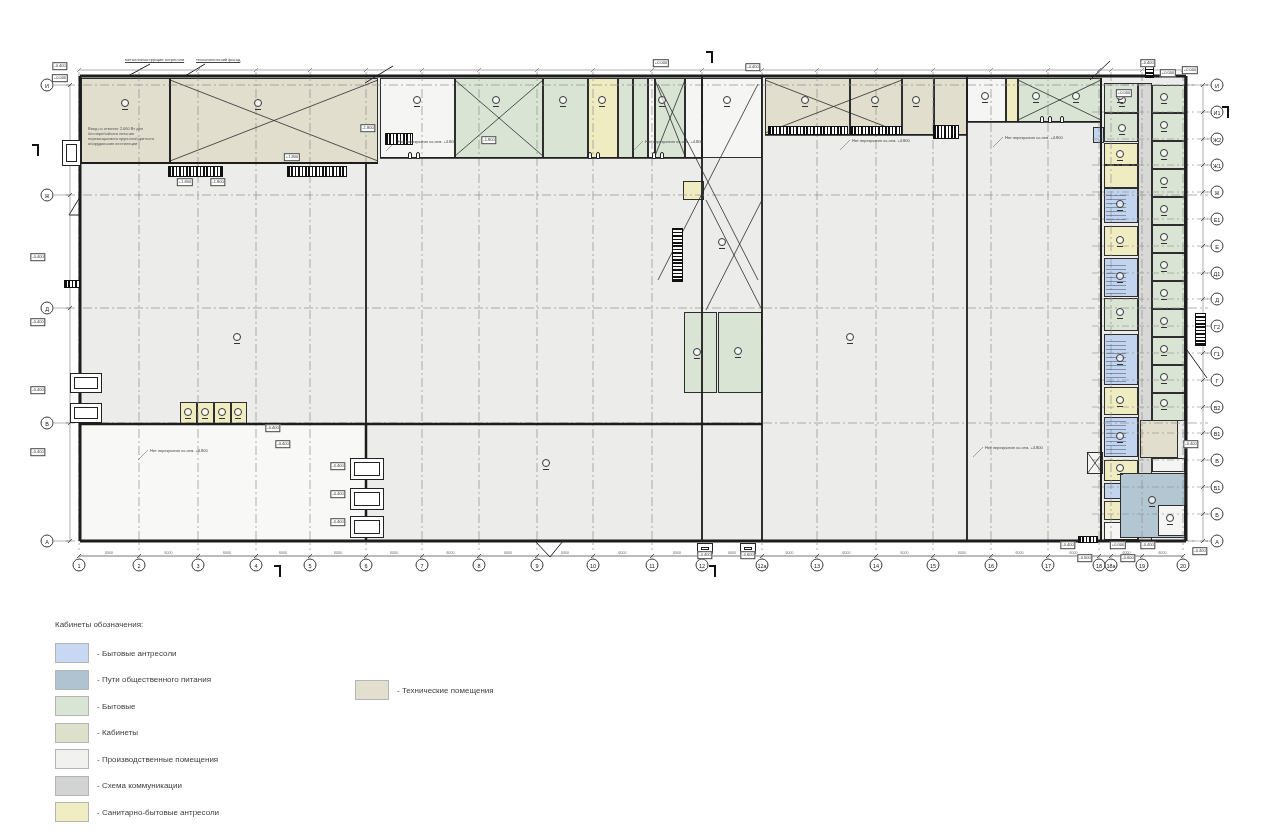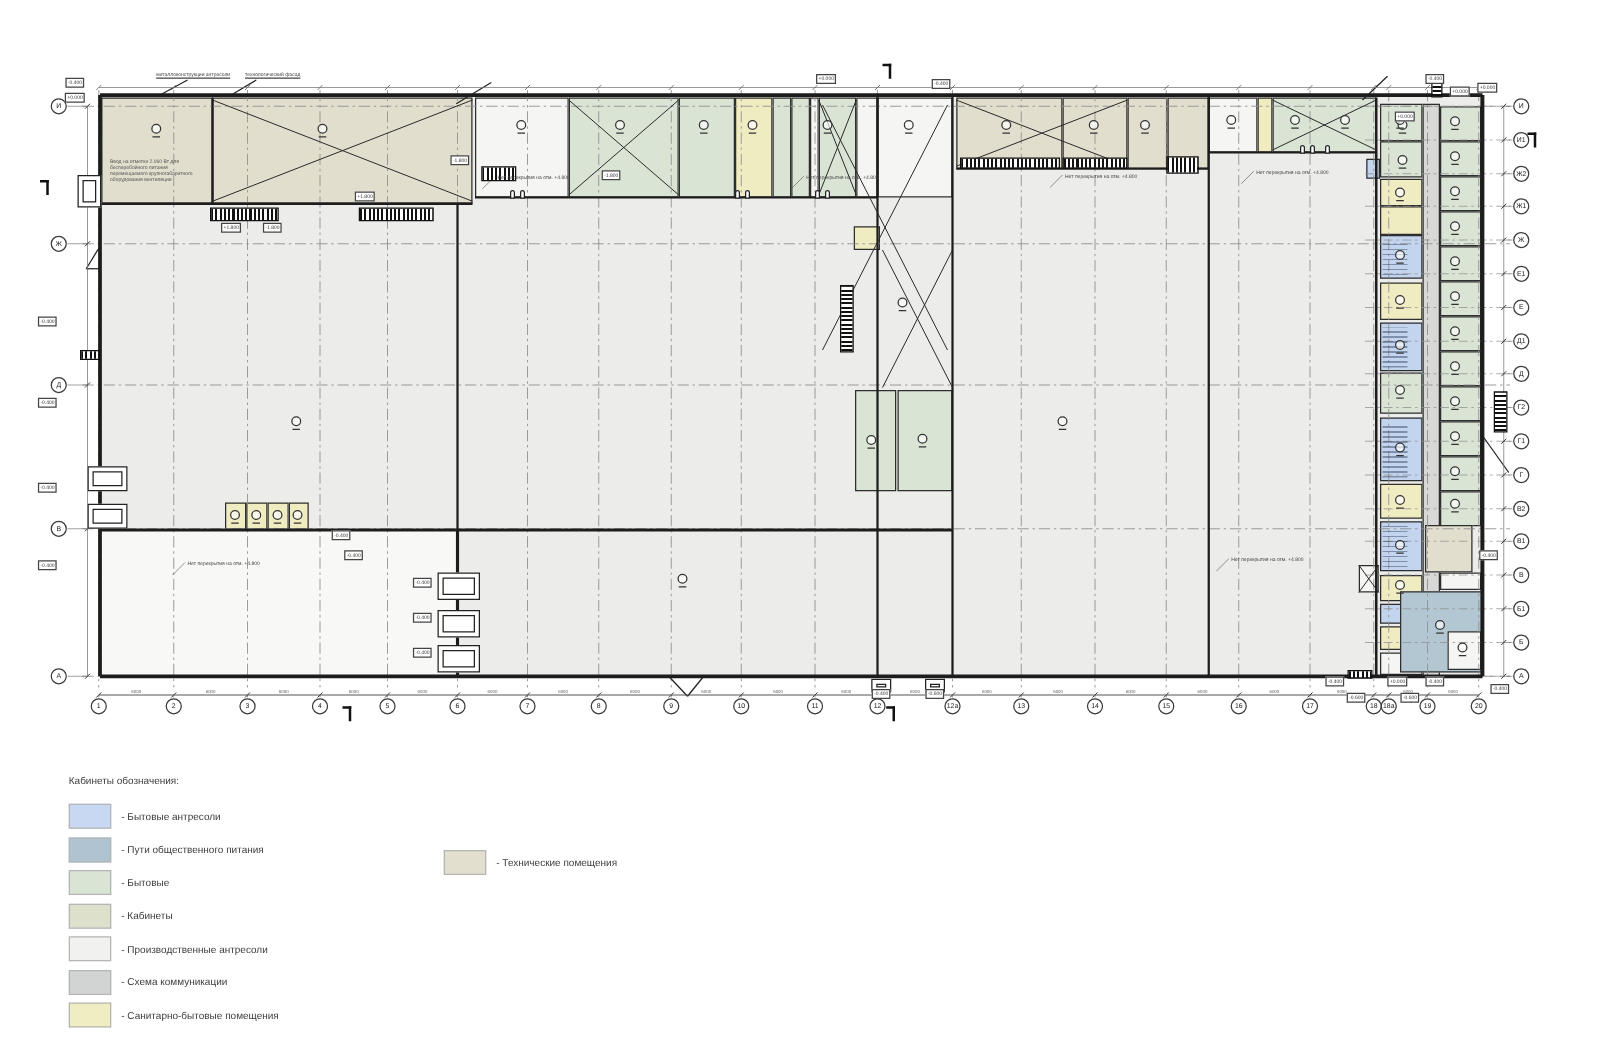--- a/index.html
+++ b/index.html
@@ -550,29 +550,29 @@
         <div class="leg-row">
           <div class="leg-swatch" style="background: rgb(216, 228, 212);"></div>
           <span class="leg-label">- Бытовые</span>
         </div>
         <div class="leg-row">
           <div class="leg-swatch" style="background: rgb(221, 224, 203);"></div>
           <span class="leg-label">- Кабинеты</span>
         </div>
         <div class="leg-row">
           <div class="leg-swatch" style="background: rgb(241, 241, 239);"></div>
-          <span class="leg-label">- Производственные антресоли</span>
+          <span class="leg-label">- Производственные помещения</span>
         </div>
         <div class="leg-row">
           <div class="leg-swatch" style="background: rgb(210, 212, 212);"></div>
           <span class="leg-label">- Схема коммуникации</span>
         </div>
         <div class="leg-row">
           <div class="leg-swatch" style="background: rgb(241, 237, 195);"></div>
-          <span class="leg-label">- Санитарно-бытовые помещения</span>
+          <span class="leg-label">- Санитарно-бытовые антресоли</span>
         </div>
       </div>
   </div>
   <div id="legend-col2">
       <div class="leg-row">
         <div class="leg-swatch" style="background: rgb(226, 223, 207);"></div>
         <span class="leg-label">- Технические помещения</span>
       </div>
     </div>
 </div>

